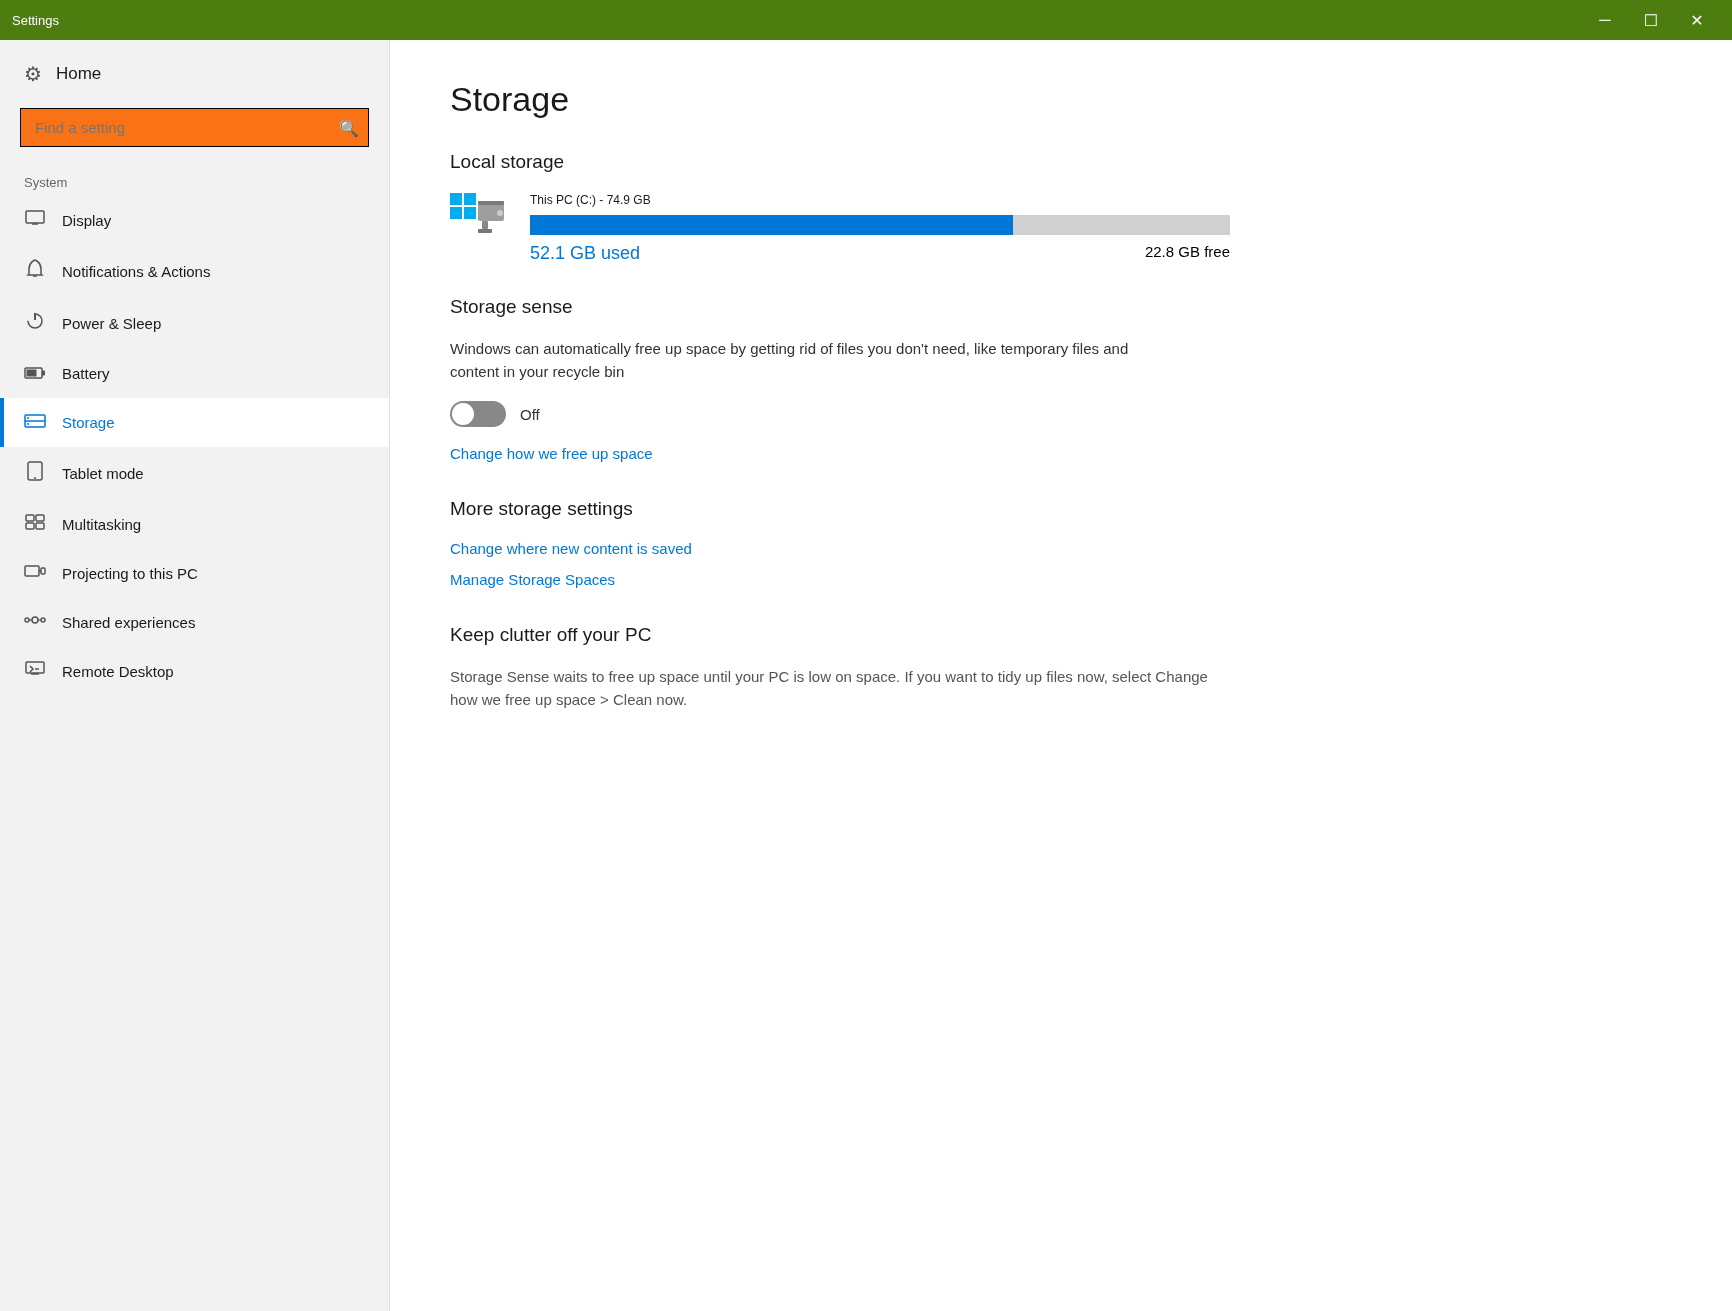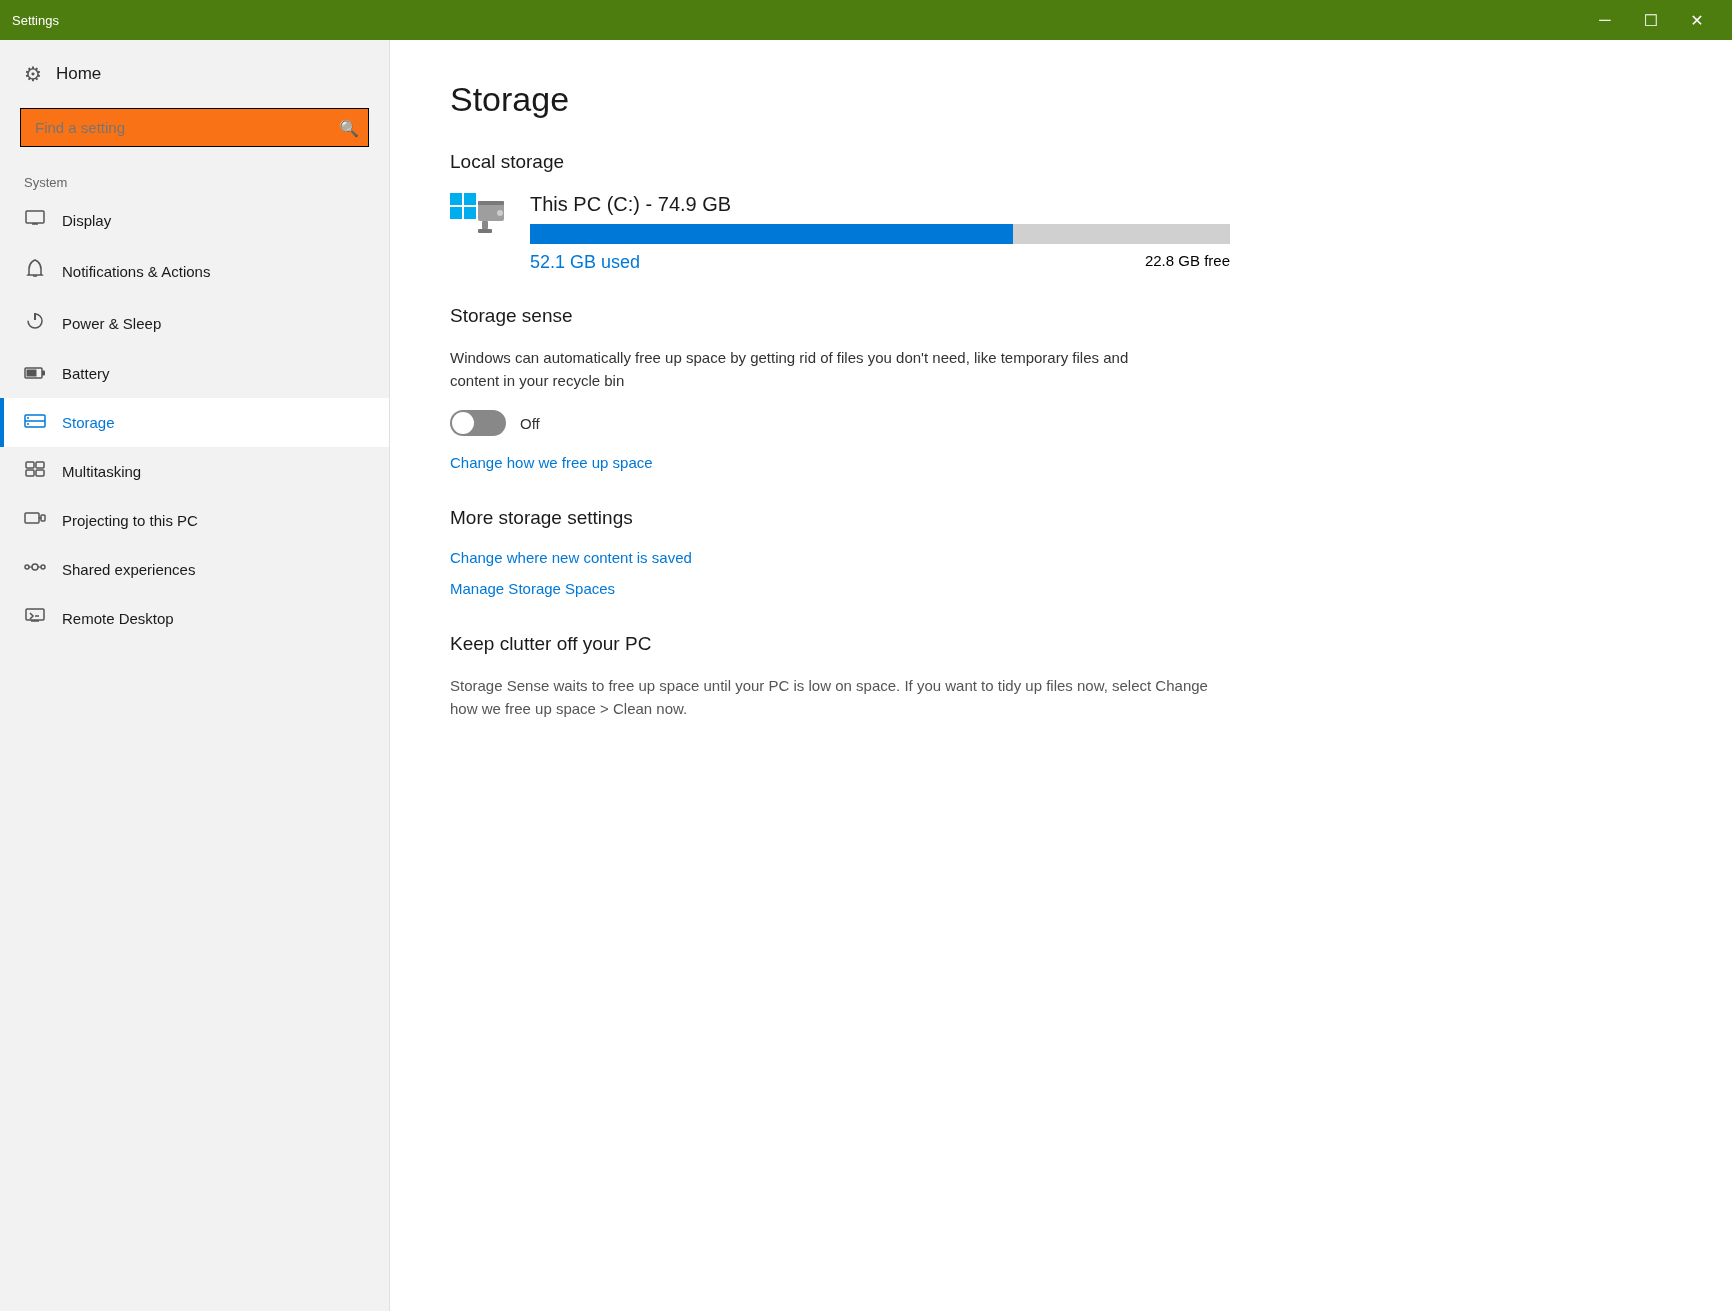--- a/index.html
+++ b/index.html
@@ -154,21 +154,21 @@
     .drive-icon {
       width: 60px;
       height: 50px;
       flex-shrink: 0;
       position: relative;
     }
     .drive-info {
       flex: 1;
     }
     .drive-name {
-      font-size: 20px;
+      font-size: 12px;
       color: #1a1a1a;
       margin-bottom: 8px;
     }
     .storage-bar-container {
       width: 700px;
       height: 20px;
       background: #d0d0d0;
       margin-bottom: 8px;
       display: flex;
     }
@@ -312,20 +312,29 @@
         <svg width="22" height="14" viewBox="0 0 22 14" fill="none" xmlns="http://www.w3.org/2000/svg">
           <rect x="1" y="1" width="20" height="12" rx="1" stroke="#0078d7" stroke-width="1.5" fill="none"></rect>
           <line x1="1" y1="7" x2="21" y2="7" stroke="#0078d7" stroke-width="1.5"></line>
           <circle cx="4" cy="4" r="1" fill="#0078d7"></circle>
           <circle cx="4" cy="10" r="1" fill="#0078d7"></circle>
         </svg>
       </span>
       <span>Storage</span>
     </div>
 
+    <div class="sidebar-item">
+      <span class="sidebar-item-icon">
+        <svg width="16" height="20" viewBox="0 0 16 20" fill="none" xmlns="http://www.w3.org/2000/svg">
+          <rect x="1" y="1" width="14" height="18" rx="2" stroke="#555" stroke-width="1.5" fill="none"></rect>
+          <circle cx="8" cy="17" r="1" fill="#555"></circle>
+        </svg>
+      </span>
+      <span>Tablet mode</span>
+    </div>
 
     <div class="sidebar-item">
       <span class="sidebar-item-icon">
         <svg width="20" height="16" viewBox="0 0 20 16" fill="none" xmlns="http://www.w3.org/2000/svg">
           <rect x="1" y="1" width="8" height="6" rx="1" stroke="#555" stroke-width="1.5" fill="none"></rect>
           <rect x="11" y="1" width="8" height="6" rx="1" stroke="#555" stroke-width="1.5" fill="none"></rect>
           <rect x="1" y="9" width="8" height="6" rx="1" stroke="#555" stroke-width="1.5" fill="none"></rect>
           <rect x="11" y="9" width="8" height="6" rx="1" stroke="#555" stroke-width="1.5" fill="none"></rect>
         </svg>
       </span>

